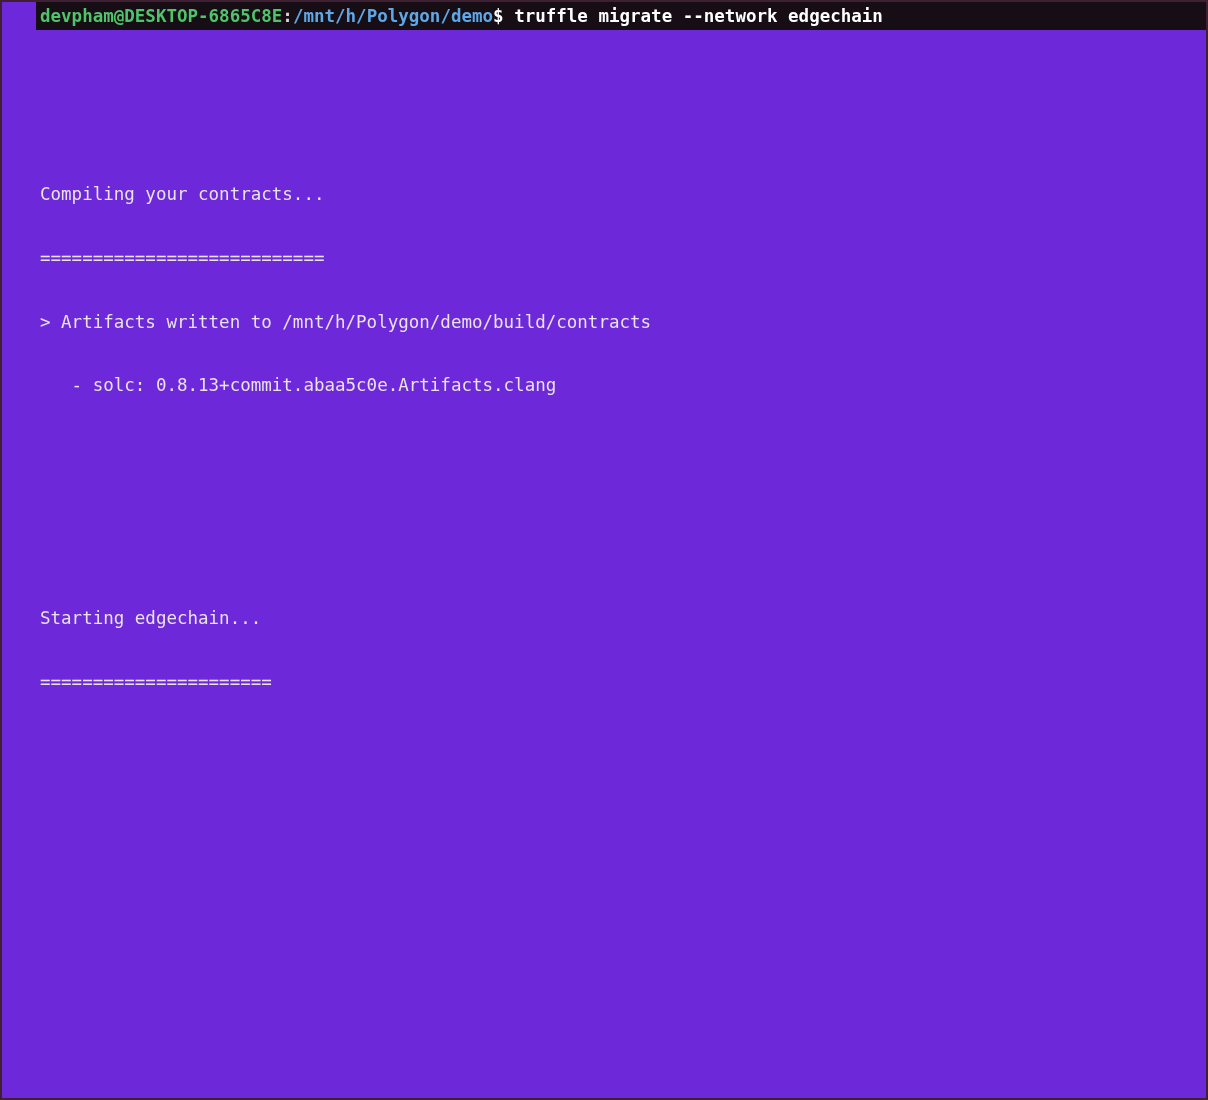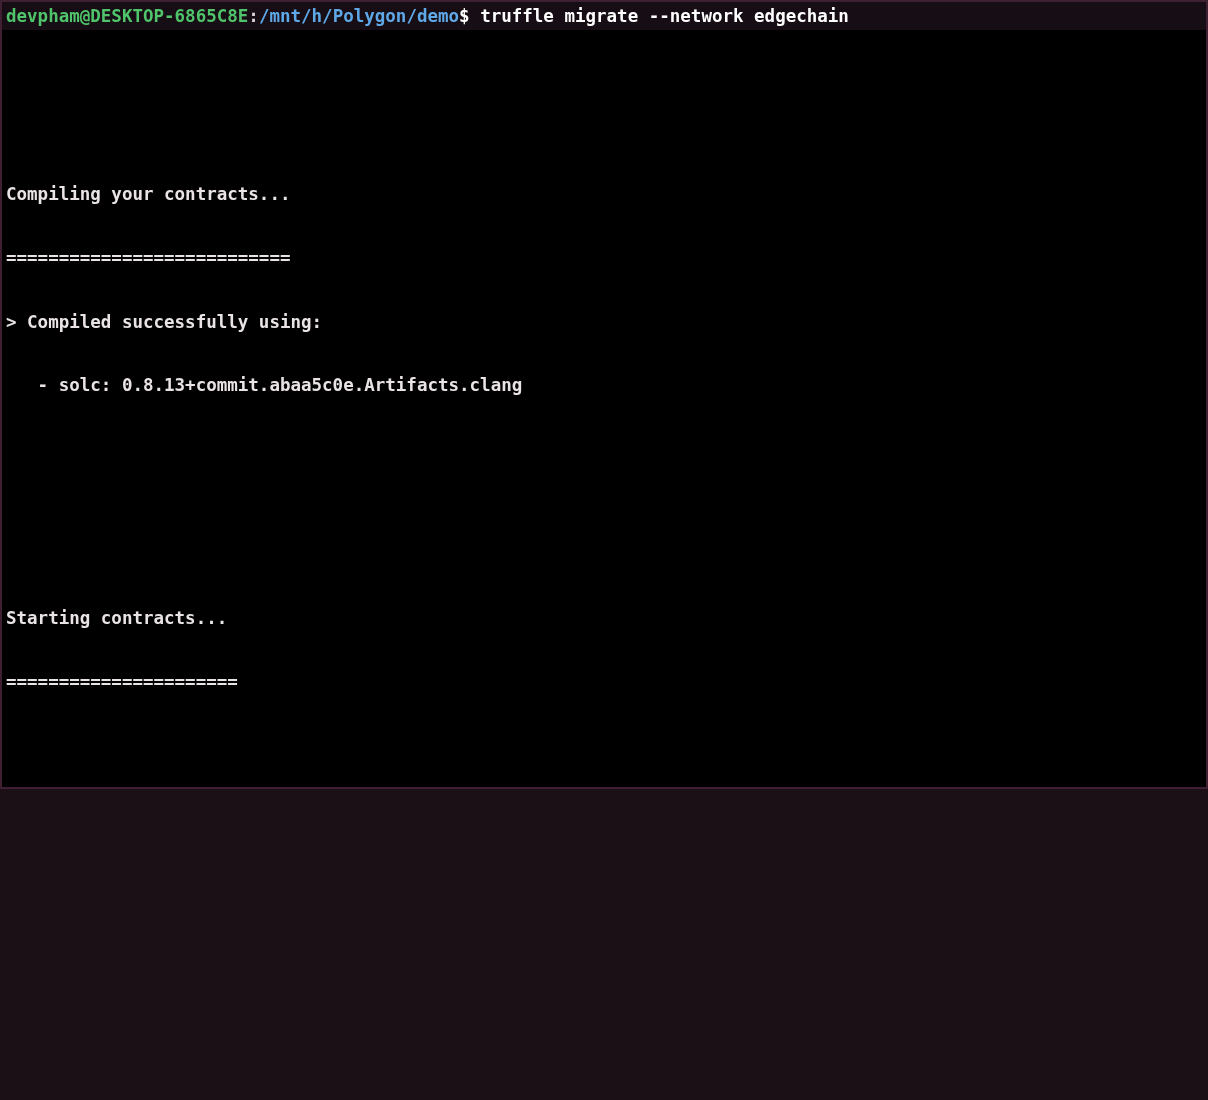--- a/index.html
+++ b/index.html
@@ -9,26 +9,27 @@
     background: #1a1015;
   }
   body {
     width: 1208px;
     height: 1100px;
     overflow: hidden;
     font-family: "DejaVu Sans Mono", "Liberation Mono", monospace;
   }
   #terminal {
     width: 1208px;
-    height: 789px;
+    height: 1100px;
     box-sizing: border-box;
-    background: #000000;
+    background: #6d28d9;
     border: 2px solid #3f2033;
     position: relative;
     overflow: hidden;
+    padding-left: 34px;
   }
   .prompt-bar {
     background: #170d14;
     height: 28px;
     line-height: 28px;
     padding: 0 4px;
     white-space: pre;
     font-size: 17.5px;
     letter-spacing: 0px;
     font-weight: bold;
@@ -43,45 +44,45 @@
     padding: 6px 4px 0 4px;
     font-size: 17.5px;
     line-height: 21.2px;
     color: #e9e3e6;
     white-space: pre;
     font-weight: bold;
   }
   .line {
     white-space: pre;
     min-height: 21.2px;
-    font-weight: bold;
+    font-weight: normal;
   }
   .blank { height: 21.2px; }
   .rule { letter-spacing: 0px; }
 </style>
 </head>
 <body>
 
 <div id="terminal">
 
   <div class="prompt-bar"><span class="userhost">devpham@DESKTOP-6865C8E</span><span class="colon">:</span><span class="path">/mnt/h/Polygon/demo</span><span class="dollar">$</span><span class="cmd"> truffle migrate --network edgechain</span></div>
 
   <div class="body-area">
 
     <div class="blank"></div>
 
     <div class="line">Compiling your contracts...</div>
     <div class="line rule">===========================</div>
-    <div class="line">&gt; Compiled successfully using:</div>
+    <div class="line">&gt; Artifacts written to /mnt/h/Polygon/demo/build/contracts</div>
     <div class="line">   - solc: 0.8.13+commit.abaa5c0e.Artifacts.clang</div>
 
     <div class="blank"></div>
     <div class="blank"></div>
 
-    <div class="line">Starting contracts...</div>
+    <div class="line">Starting edgechain...</div>
     <div class="line rule">======================</div>
 
     <div class="blank"></div>
     
     
 
     
     
 
     

